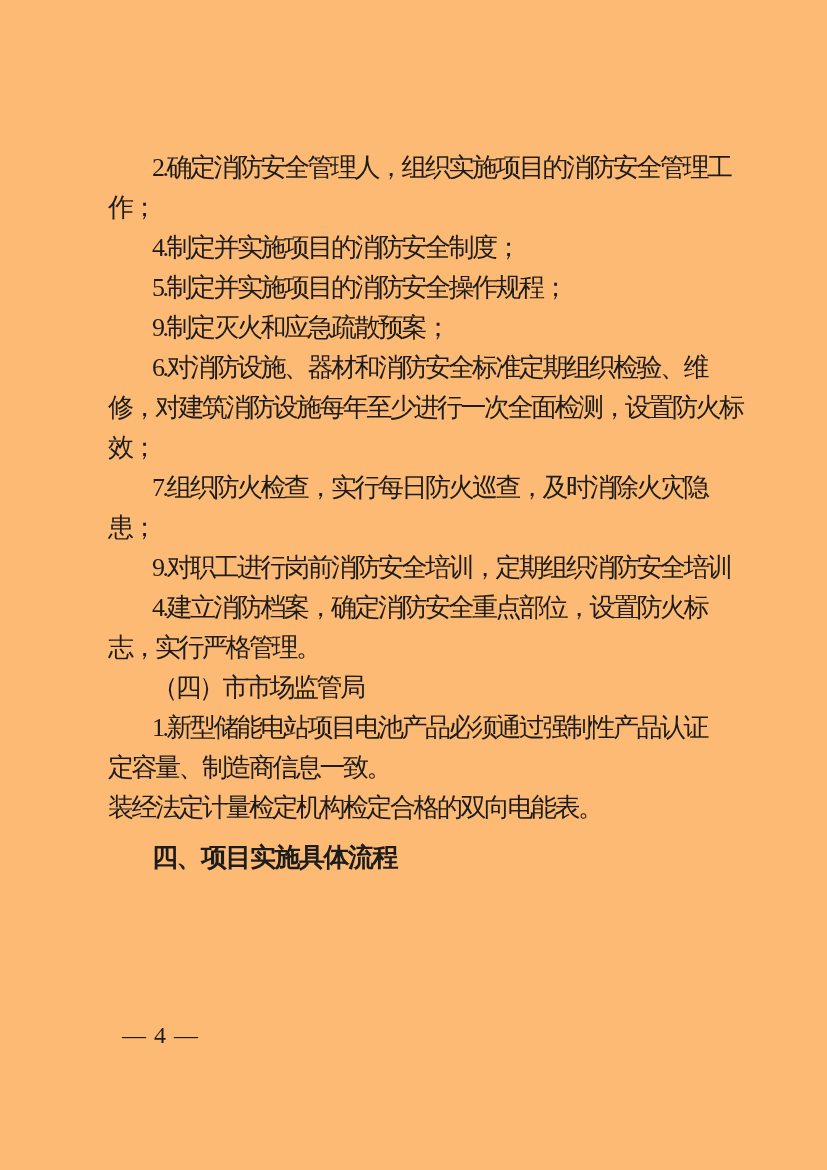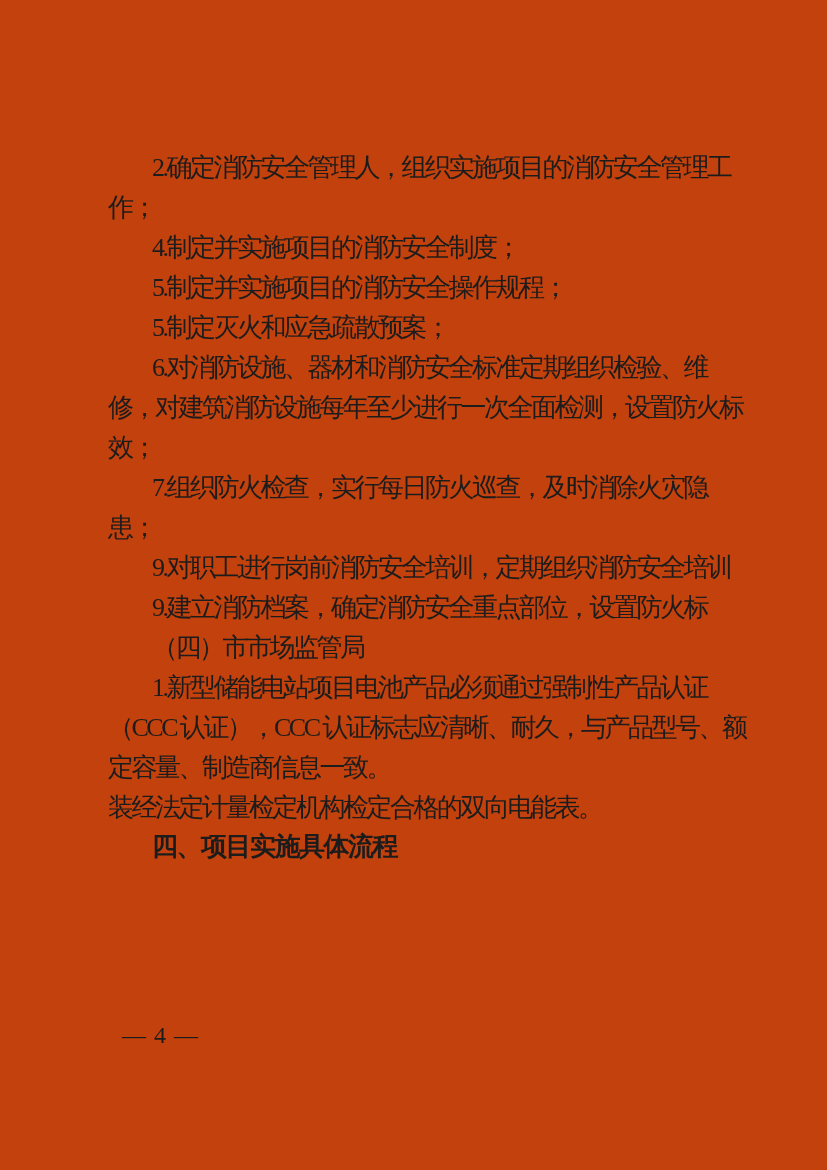--- a/index.html
+++ b/index.html
@@ -5,21 +5,21 @@
   * { margin: 0; padding: 0; box-sizing: border-box; }
   html, body {
     width: 827px;
     background: #ffffff;
     font-family: "Liberation Serif", serif;
   }
   .page {
     position: relative;
     width: 827px;
     height: 1170px;
-    background: #c2410c;
+    background: #fdba74;
     overflow: hidden;
   }
   .content {
     position: absolute;
     left: 108px;
     top: 148px;
     width: 640px;
   }
   .line {
     height: 40px;
@@ -27,52 +27,53 @@
     font-size: 26px;
     letter-spacing: -2.5px;
     color: #1c1c1c;
     white-space: nowrap;
     text-align: left;
   }
   .line.indent {
     padding-left: 44px;
   }
   .line.heading {
-    font-family: Liberation Mono, monospace;
+    font-family: Liberation Sans, sans-serif;
     font-weight: bold;
     letter-spacing: -1.5px;
+    margin-top: 9px;
   }
   .page-number {
     position: absolute;
     left: 122px;
     top: 1022px;
     font-size: 24px;
     letter-spacing: 1px;
     color: #1c1c1c;
     font-family: "Liberation Serif", serif;
   }
 </style>
 </head>
 <body>
 
 <div class="page">
   <div class="content" id="doc-lines">
       <div class="line indent">2.确定消防安全管理人，组织实施项目的消防安全管理工</div>
       <div class="line">作；</div>
       <div class="line indent">4.制定并实施项目的消防安全制度；</div>
       <div class="line indent">5.制定并实施项目的消防安全操作规程；</div>
-      <div class="line indent">5.制定灭火和应急疏散预案；</div>
+      <div class="line indent">9.制定灭火和应急疏散预案；</div>
       <div class="line indent">6.对消防设施、器材和消防安全标准定期组织检验、维</div>
       <div class="line">修，对建筑消防设施每年至少进行一次全面检测，设置防火标</div>
       <div class="line">效；</div>
       <div class="line indent">7.组织防火检查，实行每日防火巡查，及时消除火灾隐</div>
       <div class="line">患；</div>
       <div class="line indent">9.对职工进行岗前消防安全培训，定期组织消防安全培训</div>
-      <div class="line indent">9.建立消防档案，确定消防安全重点部位，设置防火标</div>
+      <div class="line indent">4.建立消防档案，确定消防安全重点部位，设置防火标</div>
+      <div class="line">志，实行严格管理。</div>
       <div class="line indent">（四）市市场监管局</div>
       <div class="line indent">1.新型储能电站项目电池产品必须通过强制性产品认证</div>
-      <div class="line">（CCC 认证），CCC 认证标志应清晰、耐久，与产品型号、额</div>
       <div class="line">定容量、制造商信息一致。</div>
       <div class="line">装经法定计量检定机构检定合格的双向电能表。</div>
       <div class="line indent heading">四、项目实施具体流程</div>
     </div>
   <div class="page-number">— 4 —</div>
 </div>
 
 </body></html>

